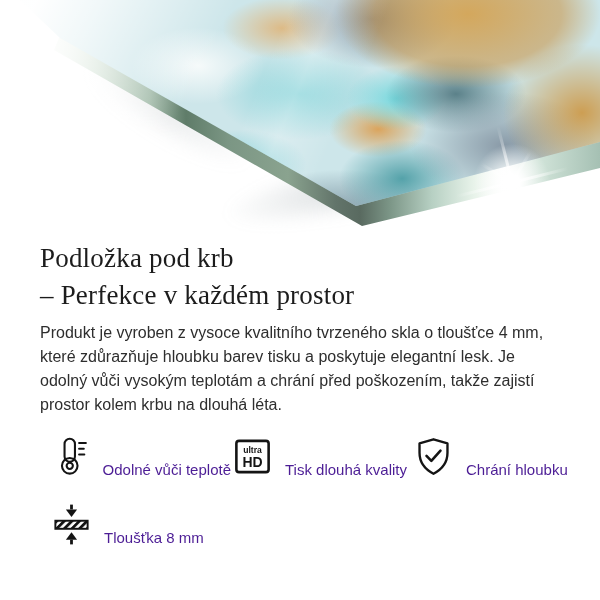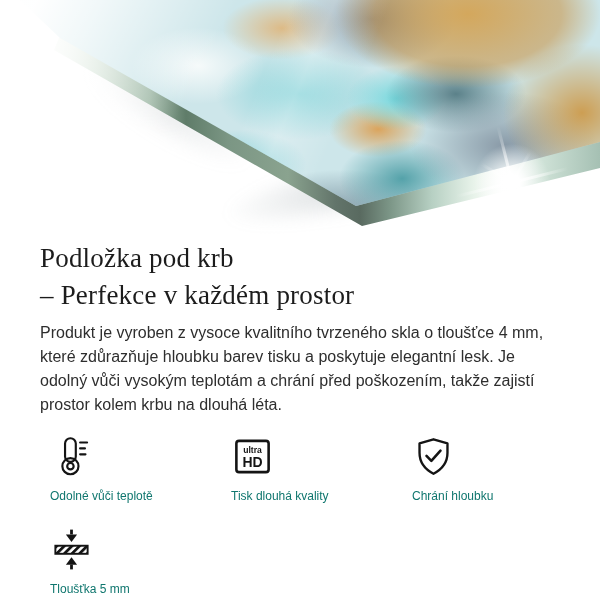--- a/index.html
+++ b/index.html
@@ -89,24 +89,24 @@
   }
 
   
   .features {
     margin: 18px 0 0 10px;
     width: 543px;
     display: grid;
     grid-template-columns: repeat(3, 181px);
     row-gap: 25px;
   }
-  .feature { display: flex; flex-direction: column; align-items: flex-start; gap: 11px; }
+  .feature { display: flex; align-items: flex-end; gap: 11px; }
   .ficon { width: 43px; height: 43px; display: block; }
   .ficon svg { width: 100%; height: 100%; display: block; }
-  .flabel { font-size: 12px; color: #0f766e; white-space: nowrap; }
+  .flabel { font-size: 15px; color: #4c1d95; white-space: nowrap; }
 </style>
 </head>
 <body>
 
 <figure class="hero">
   <div class="glass-shadow"></div>
   <div class="glass-shadow-left"></div>
   <div class="glass-edge"></div>
   <div class="glass-face"></div>
   <div class="hero-fade"></div>
@@ -171,17 +171,17 @@
               <rect width="2.6" height="5" fill="#141414"></rect>
             </pattern>
           </defs>
           <rect x="5" y="16.5" width="30" height="7.5" fill="url(#hatch4mm)" stroke="#141414" stroke-width="1.8"></rect>
           <path d="M20 1.5 V6" stroke="#141414" stroke-width="2.6"></path>
           <path d="M14.8 6 H25.2 L20 13 Z" fill="#141414"></path>
           <path d="M20 38.5 V34" stroke="#141414" stroke-width="2.6"></path>
           <path d="M14.8 34.2 H25.2 L20 27.2 Z" fill="#141414"></path>
         </svg>
       </span>
-      <span class="flabel">Tloušťka 5 mm</span>
+      <span class="flabel">Tloušťka 8 mm</span>
     </div>
 
   </section>
 </main>
 
 </body></html>

